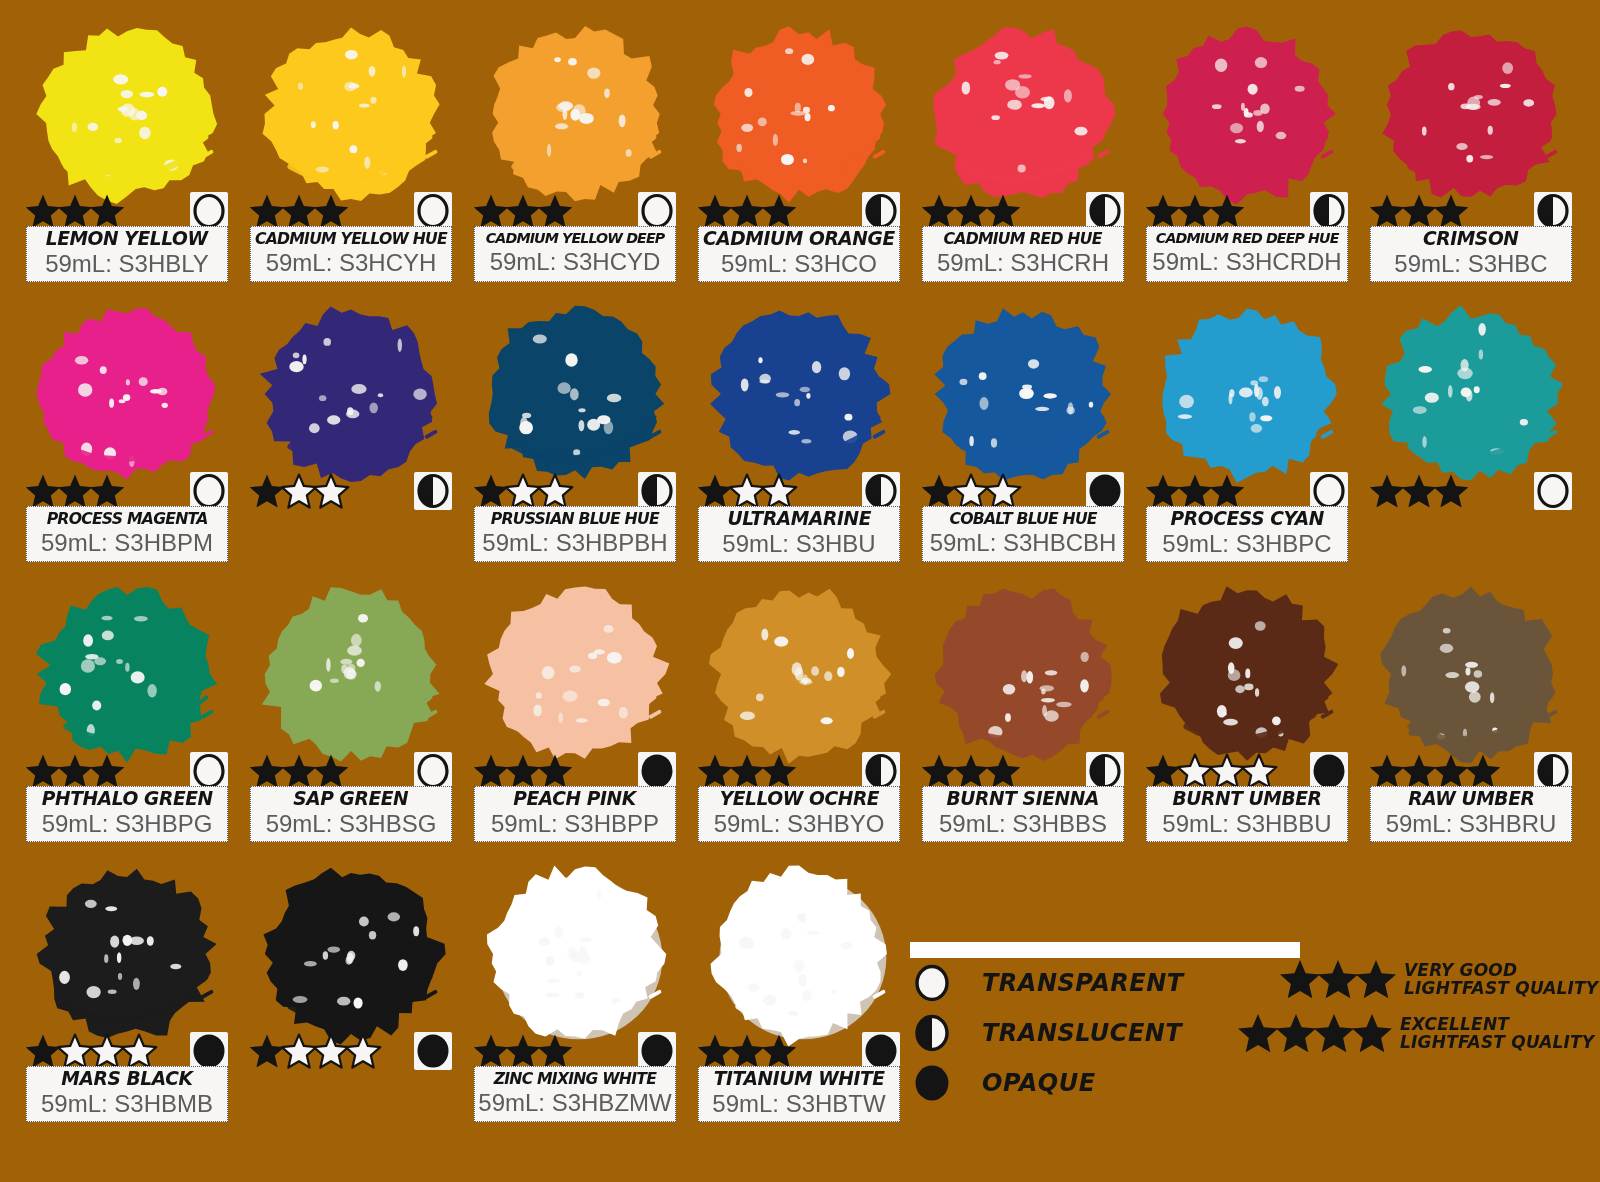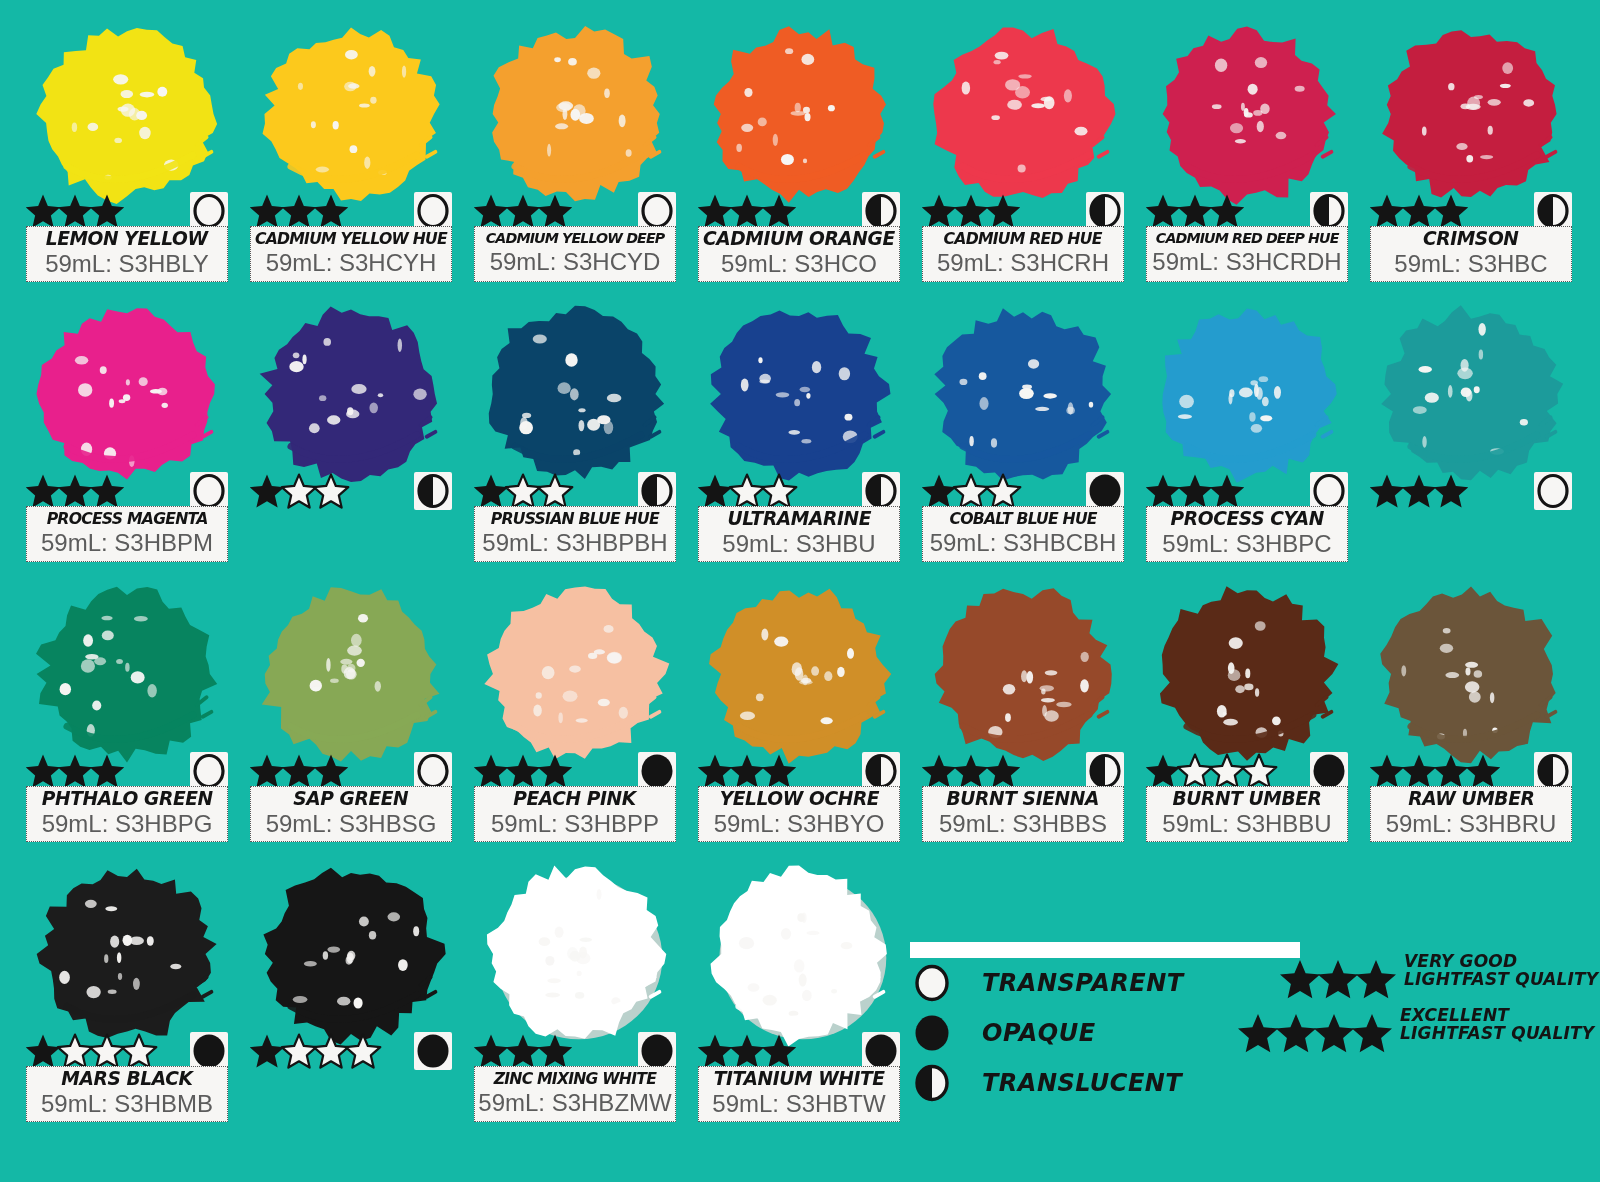--- a/index.html
+++ b/index.html
@@ -9,21 +9,21 @@
     height: 1182px;
     background: #f7f6f4;
     font-family: "DejaVu Sans", sans-serif;
     overflow: hidden;
   }
 
   #chart {
     position: relative;
     width: 1600px;
     height: 1182px;
-    background: #14b8a6;
+    background: #a16207;
   }
 
   
   .grid {
     position: absolute;
     top: 14px;
     left: 22px;
     width: 1556px;
     display: grid;
     grid-template-columns: repeat(7, 210px);
@@ -156,20 +156,21 @@
   }
 
   .legend-stars {
     position: absolute;
     left: 1236px;
     top: 952px;
     width: 340px;
   }
   .lstar-row {
     display: flex;
+    align-items: center;
     height: 54px;
   }
   .lstar-row .sgroup { display: flex; align-items: center; }
   .lstar-row .sgroup .star { width: 44px; height: 44px; margin-right: -6px; }
   .lstar-row.r3 { padding-left: 42px; }
   .lstar-label {
     margin-left: 12px;
     font-family: "DejaVu Sans", sans-serif;
     font-weight: bold;
     font-style: italic;
@@ -1489,34 +1490,34 @@
       <span class="sym">
         <svg width="38" height="38" viewBox="0 0 38 38">
             <ellipse cx="19" cy="19" rx="15" ry="16.5" fill="#f7f6f4" stroke="#141414" stroke-width="3.4"></ellipse>
           </svg>
       </span>
       <span class="legend-text">TRANSPARENT</span>
     </div>
     <div class="legend-row">
       <span class="sym">
         <svg width="38" height="38" viewBox="0 0 38 38">
-            <ellipse cx="19" cy="19" rx="16.5" ry="17.5" fill="#141414"></ellipse>
-          </svg>
-      </span>
-      <span class="legend-text">OPAQUE</span>
-    </div>
-    <div class="legend-row">
-      <span class="sym">
-        <svg width="38" height="38" viewBox="0 0 38 38">
           <ellipse cx="19" cy="19" rx="15" ry="16.5" fill="#f7f6f4" stroke="#141414" stroke-width="3.4"></ellipse>
           <path d="M19 2.5 A15 16.5 0 0 0 19 35.5 Z" fill="#141414"></path>
         </svg>
       </span>
       <span class="legend-text">TRANSLUCENT</span>
     </div>
+    <div class="legend-row">
+      <span class="sym">
+        <svg width="38" height="38" viewBox="0 0 38 38">
+            <ellipse cx="19" cy="19" rx="16.5" ry="17.5" fill="#141414"></ellipse>
+          </svg>
+      </span>
+      <span class="legend-text">OPAQUE</span>
+    </div>
   </div>
 
   <div class="legend-stars">
       <div class="lstar-row r3">
         <span class="sgroup">
           <span class="star">
             <svg viewBox="0 0 44 44">
               <path d="M22 3 L27.6 16.2 L42 17.6 L31.1 27.1 L34.3 41.2 L22 33.9 L9.7 41.2 L12.9 27.1 L2 17.6 L16.4 16.2 Z" fill="#141414" stroke="none" stroke-width="0" stroke-linejoin="round"></path>
             </svg>
           </span>

